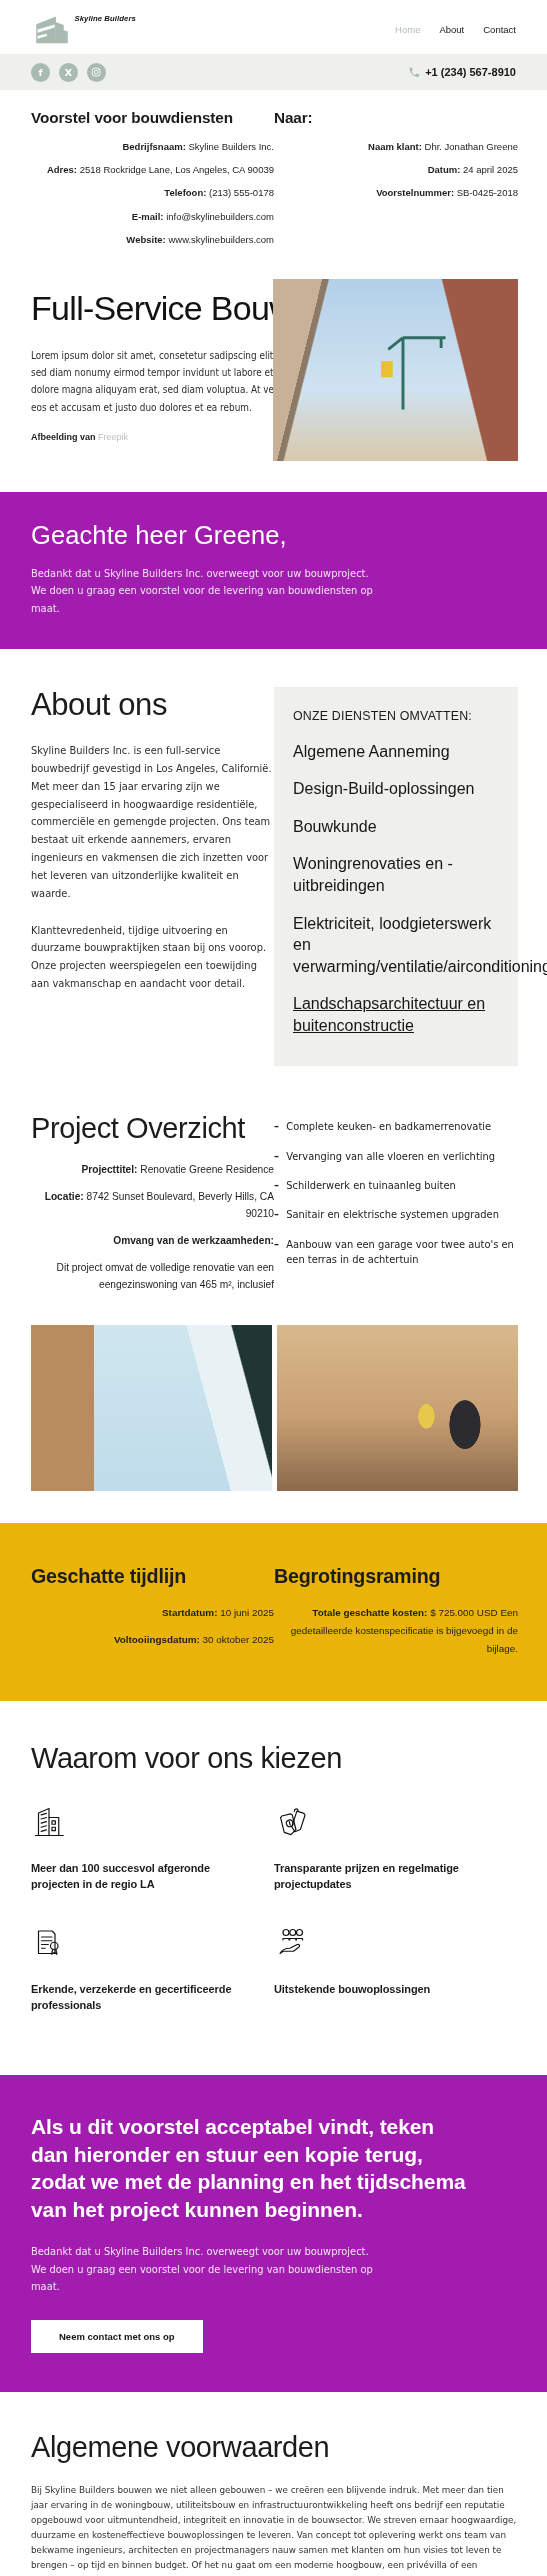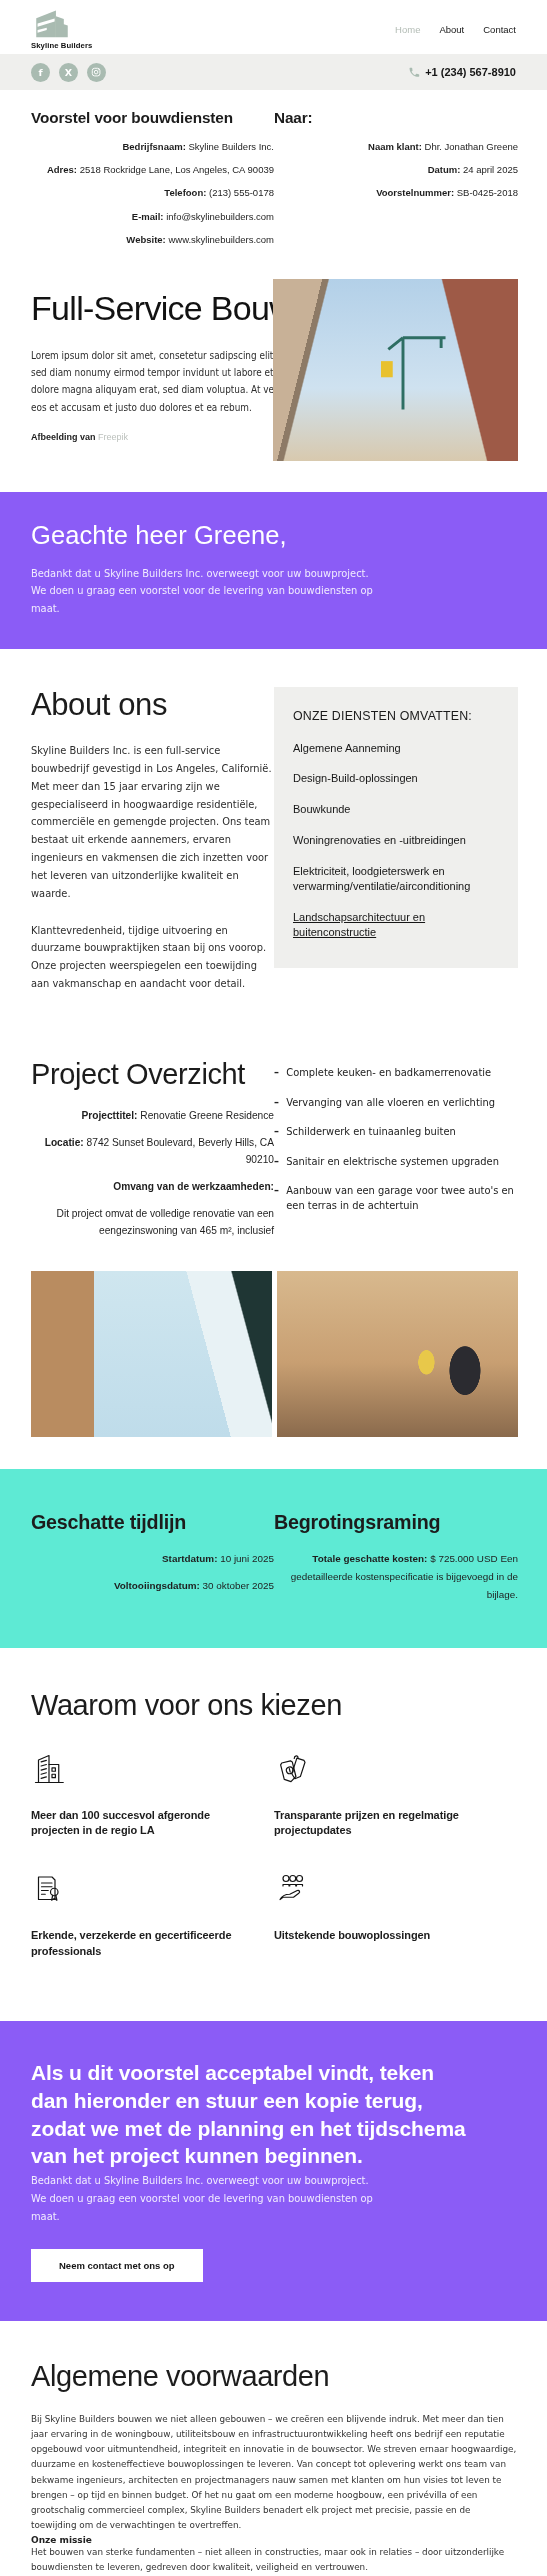--- a/index.html
+++ b/index.html
@@ -6,21 +6,21 @@
   html,body { background:#ffffff; }
   body {
     width:547px; margin:0 auto;
     font-family:"Liberation Sans", sans-serif;
     color:#1c1c1c;
     -webkit-font-smoothing:antialiased;
   }
 
   
   .site-header { display:flex; align-items:center; justify-content:space-between; height:54px; padding:4.4px 31px 0 31px; background:#fff; }
-  .brand { display:flex; flex-direction:column; align-items:flex-start; gap:1.5px; }
+  .brand { display:flex; flex-direction:row; align-items:flex-start; gap:1.5px;font-style:italic; }
   .brand svg { display:block; }
   .brand-label { font-size:7.7px; font-weight:700; letter-spacing:0.1px; color:#111; }
   .nav { display:flex; gap:19px; font-size:9.5px; }
   .nav a { text-decoration:none; color:#161616; font-weight:500; }
   .nav a.active { color:#b3bcb5; }
 
   
   .topbar { background:#efefed; height:36px; display:flex; align-items:center; justify-content:space-between; padding:0 31px; }
   .socials { display:flex; gap:8.8px; }
   .soc { width:19px; height:19px; border-radius:50%; background:#a9bbb1; color:#fff; display:flex; align-items:center; justify-content:center; font-size:9.5px; font-weight:700; text-decoration:none; font-family:"DejaVu Sans", sans-serif; }
@@ -44,33 +44,33 @@
   .hero .credit a { color:#bcc1bd; text-decoration:none; font-weight:400; }
   .hero-img { position:absolute; top:16px; right:29px; width:245px; height:182px; z-index:2;
     background:
       linear-gradient(256deg, #9e5a47 0 26%, rgba(0,0,0,0) 26.5%),
       linear-gradient(104deg, #c8b197 0 17%, #8d7a66 17% 19%, rgba(0,0,0,0) 19.5%),
       linear-gradient(180deg, #b3d0e8 0%, #cfe2f0 60%, #d8c9ae 100%);
   }
   .hero-img svg { position:absolute; left:86px; top:44px; }
 
   
-  .band { background:#8b5cf6; color:#fff; }
+  .band { background:#a21caf; color:#fff; }
   .greeting { padding:29px 31px 31px 31px; margin-top:10.2px; }
   .greeting h2 { font-size:25.5px; font-weight:300; letter-spacing:0.1px; margin-bottom:14.6px; }
   .band p.lead { font-size:9.9px; line-height:1.8; color:rgba(255,255,255,.88); width:343px; font-family:"DejaVu Sans", sans-serif; }
 
   
   .about { display:flex; padding:38px 29px 7.3px 31px; }
   .about-left { width:243px; }
   .about-left h2 { font-size:31px; font-weight:400; letter-spacing:-0.4px; margin-bottom:19px; }
   .about-left p { font-size:9.9px; line-height:1.8; color:#2d2d2d; margin-bottom:19px; font-family:"DejaVu Sans", sans-serif; }
   .services-box { width:244px; margin-left:auto; background:#efefed; padding:22px 19px; align-self:flex-start; }
   .services-box h4 { font-size:12.4px; font-weight:400; letter-spacing:0.2px; color:#1a1a1a; margin-bottom:17.5px; }
-  .services-box .svc { font-size:11px; color:#161616; margin-bottom:16px; line-height:1.35; }
+  .services-box .svc { font-size:16px; color:#161616; margin-bottom:16px; line-height:1.35; }
   .services-box .svc:last-child { margin-bottom:7px;text-decoration:underline; }
 
   
   .project { display:flex; padding:39px 29px 0 31px; }
   .project-left { width:243px; }
   .project-left h2 { font-size:29px; font-weight:400; letter-spacing:-0.4px; margin-bottom:16px; }
   .project-left .field { font-size:10.2px; margin-bottom:9.5px; line-height:1.7; }
   .project-right { width:244px; margin-left:auto; padding-top:7.3px; }
   .dash-item { display:flex; gap:7.3px; font-size:9.9px; line-height:1.55; color:#222; margin-bottom:14px; font-family:"DejaVu Sans", sans-serif; }
   .dash-item .dash { flex:0 0 auto; font-weight:700; }
@@ -84,39 +84,39 @@
       linear-gradient(180deg, #cfe6ef 0%, #bfdcea 100%);
   }
   .p-img.two {
     background:
       radial-gradient(44px 66px at 62% 55%, #e8c84a 0 18%, rgba(0,0,0,0) 19%),
       radial-gradient(51px 80px at 78% 60%, #2b2b30 0 30%, rgba(0,0,0,0) 31%),
       linear-gradient(180deg, #d8b98e 0%, #c89f72 55%, #8a6a4c 100%);
   }
 
   
-  .gray-band { background:#5eead4; margin-top:32px; padding:42px 29px 35px 31px; display:flex; }
+  .gray-band { background:#eab308; margin-top:32px; padding:42px 29px 35px 31px; display:flex; }
   .gb-col-l { width:243px; }
   .gb-col-r { width:244px; margin-left:auto; }
   .gray-band h3 { font-size:19.7px; font-weight:800; letter-spacing:-0.2px; margin-bottom:16px; }
   .gray-band .field { font-size:9.9px; margin-bottom:8.8px; line-height:1.8; }
 
   
   .why { padding:41px 29px 29px 31px; }
   .why h2 { font-size:29px; font-weight:400; letter-spacing:-0.4px; margin-bottom:29px; }
   .feat-grid { display:flex; flex-wrap:wrap; }
   .feat { width:243px; margin-bottom:32px; }
   .feat:nth-child(2n) { margin-left:auto; width:244px; }
   .feat .ficon { height:38px; margin-bottom:19px; }
   .feat .ftitle { font-size:11px; font-weight:800; line-height:1.45; letter-spacing:-0.1px; width:212px; }
   .feat svg { stroke:#141414; fill:none; stroke-width:1.6; stroke-linecap:round; stroke-linejoin:round; }
 
   
   .cta { padding:38px 31px 39px 31px; }
-  .cta h2 { font-size:21px; font-weight:800; line-height:1.32; width:445px; letter-spacing:-0.1px; margin-bottom:2px; }
+  .cta h2 { font-size:21px; font-weight:800; line-height:1.32; width:445px; letter-spacing:-0.1px; margin-bottom:19px; }
   .cta .lead { margin-bottom:23.4px; }
   .cta-btn { display:inline-block; background:#ffffff; color:#161616; font-size:9.5px; font-weight:700; padding:11px 28px; border:none; cursor:pointer; font-family:"Liberation Sans", sans-serif; }
 
   
   .terms { padding:39px 29px 22px 31px; font-family:"DejaVu Sans", sans-serif; }
   .terms h2 { font-size:29px; font-weight:400; letter-spacing:-0.4px; margin-bottom:19px; font-family:"Liberation Sans", sans-serif; }
   .terms p.body { font-size:8.8px; line-height:1.72; color:#333; }
   .terms .mini-h { font-size:9px; font-weight:700; color:#222; margin-top:1.5px; }
 </style>
 </head>

